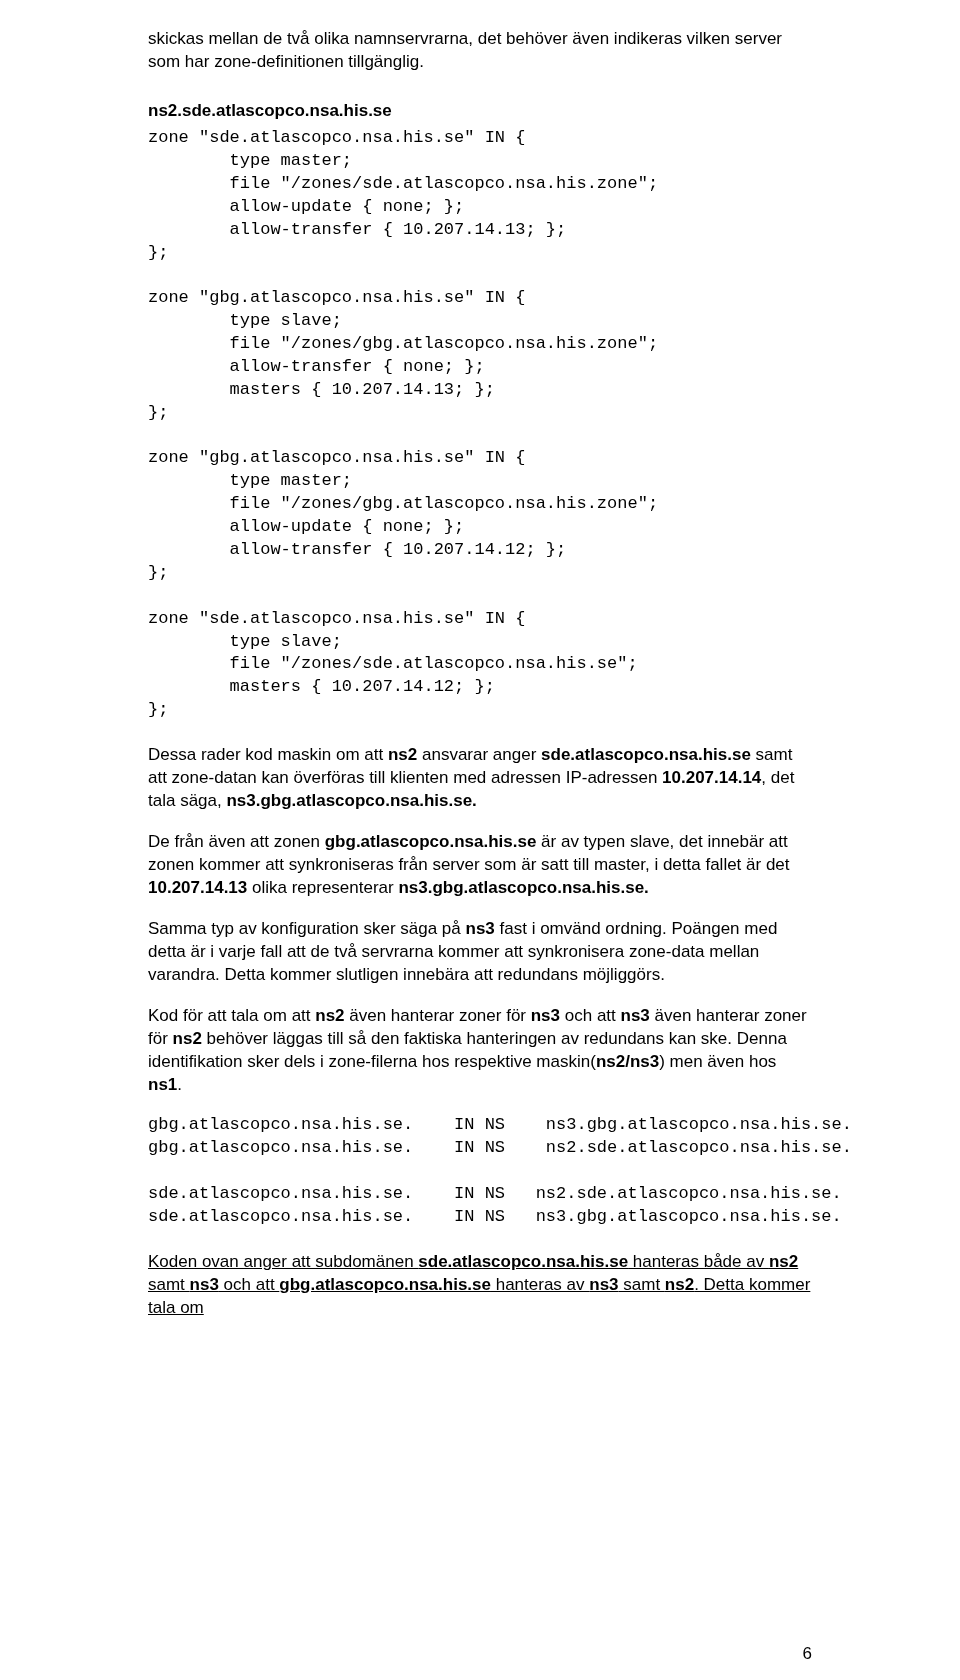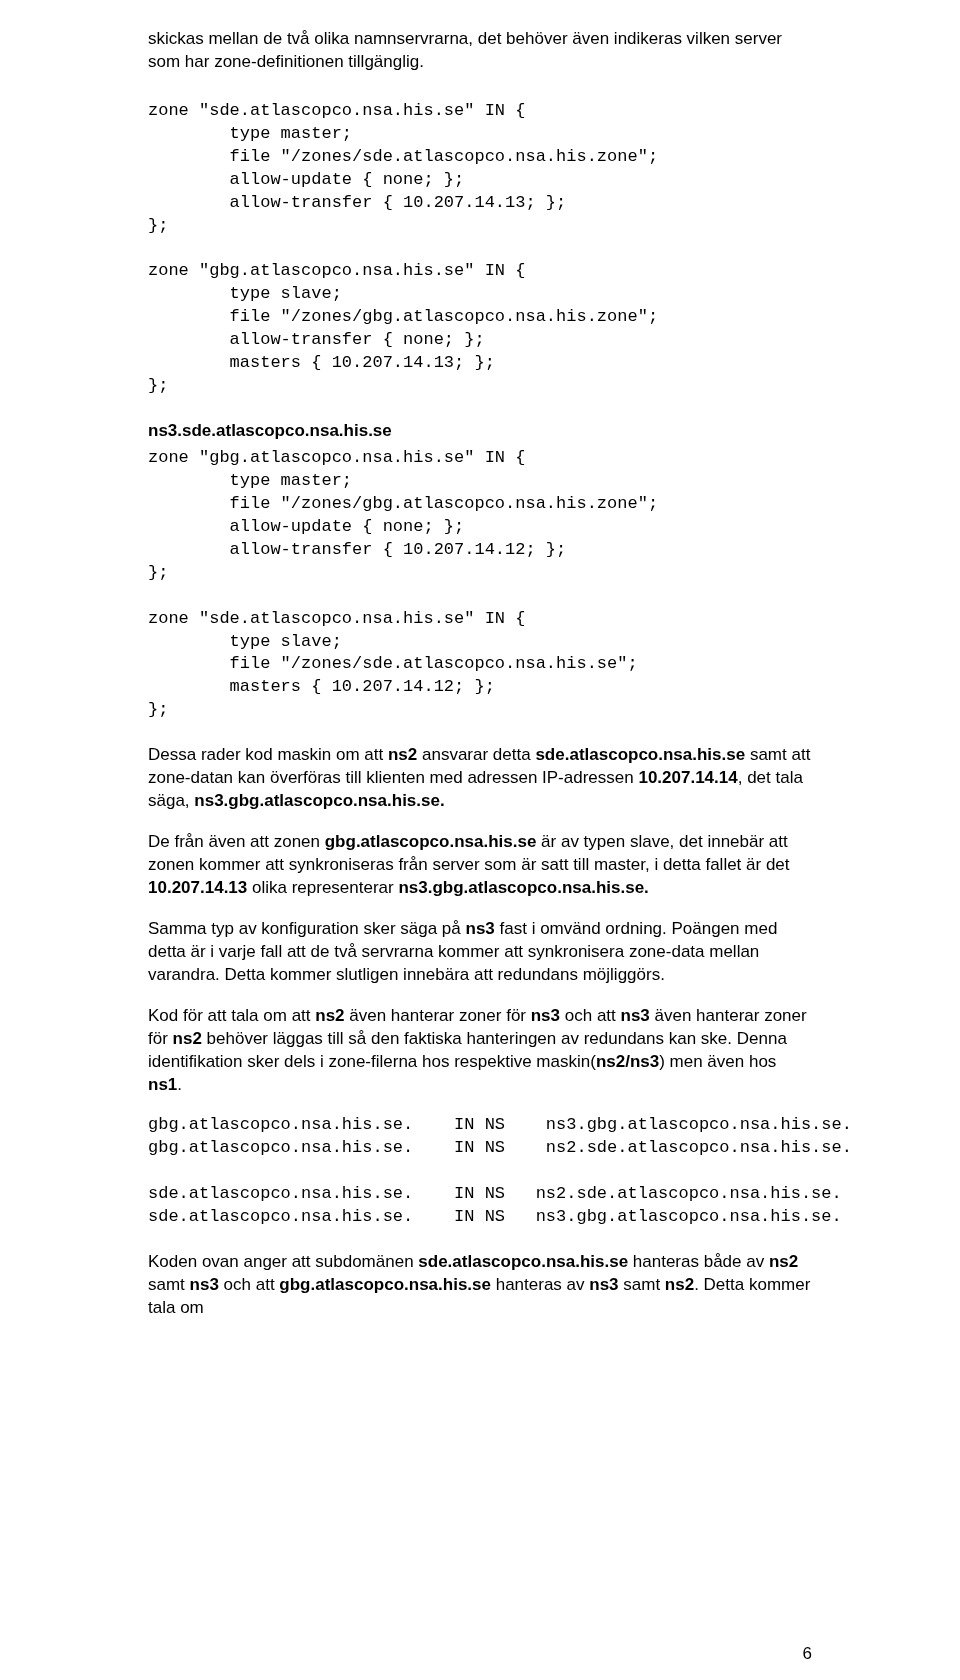--- a/index.html
+++ b/index.html
@@ -43,68 +43,68 @@
 </style>
 </head>
 <body>
 
 <div class="page">
 
   <p class="body">skickas mellan de två olika namnservrarna, det behöver även indikeras vilken server som har zone-definitionen tillgänglig.</p>
 
   <div class="gap"></div>
 
+  <p class="body tight bold">ns2.sde.atlascopco.nsa.his.se</p>
   <pre class="code">zone "sde.atlascopco.nsa.his.se" IN {
         type master;
         file "/zones/sde.atlascopco.nsa.his.zone";
         allow-update { none; };
         allow-transfer { 10.207.14.13; };
 };
 
 zone "gbg.atlascopco.nsa.his.se" IN {
         type slave;
         file "/zones/gbg.atlascopco.nsa.his.zone";
         allow-transfer { none; };
         masters { 10.207.14.13; };
 };</pre>
 
-  <p class="body tight bold">ns3.sde.atlascopco.nsa.his.se</p>
   <pre class="code">zone "gbg.atlascopco.nsa.his.se" IN {
         type master;
         file "/zones/gbg.atlascopco.nsa.his.zone";
         allow-update { none; };
         allow-transfer { 10.207.14.12; };
 };
 
 zone "sde.atlascopco.nsa.his.se" IN {
         type slave;
         file "/zones/sde.atlascopco.nsa.his.se";
         masters { 10.207.14.12; };
 };</pre>
 
   <p class="body">
-    <span>Dessa rader kod maskin om att </span><span class="bold">ns2</span><span> ansvarar detta </span><span class="bold">sde.atlascopco.nsa.his.se</span><span> samt att zone-datan kan överföras till klienten med adressen IP-adressen </span><span class="bold">10.207.14.14</span><span>, det tala säga, </span><span class="bold">ns3.gbg.atlascopco.nsa.his.se.</span>
+    <span>Dessa rader kod maskin om att </span><span class="bold">ns2</span><span> ansvarar anger </span><span class="bold">sde.atlascopco.nsa.his.se</span><span> samt att zone-datan kan överföras till klienten med adressen IP-adressen </span><span class="bold">10.207.14.14</span><span>, det tala säga, </span><span class="bold">ns3.gbg.atlascopco.nsa.his.se.</span>
   </p>
 
   <p class="body">
     <span>De från även att zonen </span><span class="bold">gbg.atlascopco.nsa.his.se</span><span> är av typen slave, det innebär att zonen kommer att synkroniseras från server som är satt till master, i detta fallet är det </span><span class="bold">10.207.14.13</span><span> olika representerar </span><span class="bold">ns3.gbg.atlascopco.nsa.his.se.</span>
   </p>
 
   <p class="body">
     <span>Samma typ av konfiguration sker säga på </span><span class="bold">ns3</span><span> fast i omvänd ordning. Poängen med detta är i varje fall att de två servrarna kommer att synkronisera zone-data mellan varandra. Detta kommer slutligen innebära att redundans möjliggörs.</span>
   </p>
 
   <p class="body">
     <span>Kod för att tala om att </span><span class="bold">ns2</span><span> även hanterar zoner för </span><span class="bold">ns3</span><span> och att </span><span class="bold">ns3</span><span> även hanterar zoner för </span><span class="bold">ns2</span><span> behöver läggas till så den faktiska hanteringen av redundans kan ske. Denna identifikation sker dels i zone-filerna hos respektive maskin(</span><span class="bold">ns2/ns3</span><span>) men även hos </span><span class="bold">ns1</span><span>.</span>
   </p>
 
   <pre class="code">gbg.atlascopco.nsa.his.se.    IN NS    ns3.gbg.atlascopco.nsa.his.se.
 gbg.atlascopco.nsa.his.se.    IN NS    ns2.sde.atlascopco.nsa.his.se.
 
 sde.atlascopco.nsa.his.se.    IN NS   ns2.sde.atlascopco.nsa.his.se.
 sde.atlascopco.nsa.his.se.    IN NS   ns3.gbg.atlascopco.nsa.his.se.</pre>
 
-  <p class="body" style="margin-bottom:14px;">
+  <p class="body" style="margin-bottom:14px;text-decoration:underline;">
     <span>Koden ovan anger att subdomänen </span><span class="bold">sde.atlascopco.nsa.his.se</span><span> hanteras både av </span><span class="bold">ns2</span><span> samt </span><span class="bold">ns3</span><span> och att </span><span class="bold">gbg.atlascopco.nsa.his.se</span><span> hanteras av </span><span class="bold">ns3</span><span> samt </span><span class="bold">ns2</span><span>. Detta kommer tala om</span>
   </p>
 
   <div class="page-num">6</div>
 </div>
 
 </body></html>

